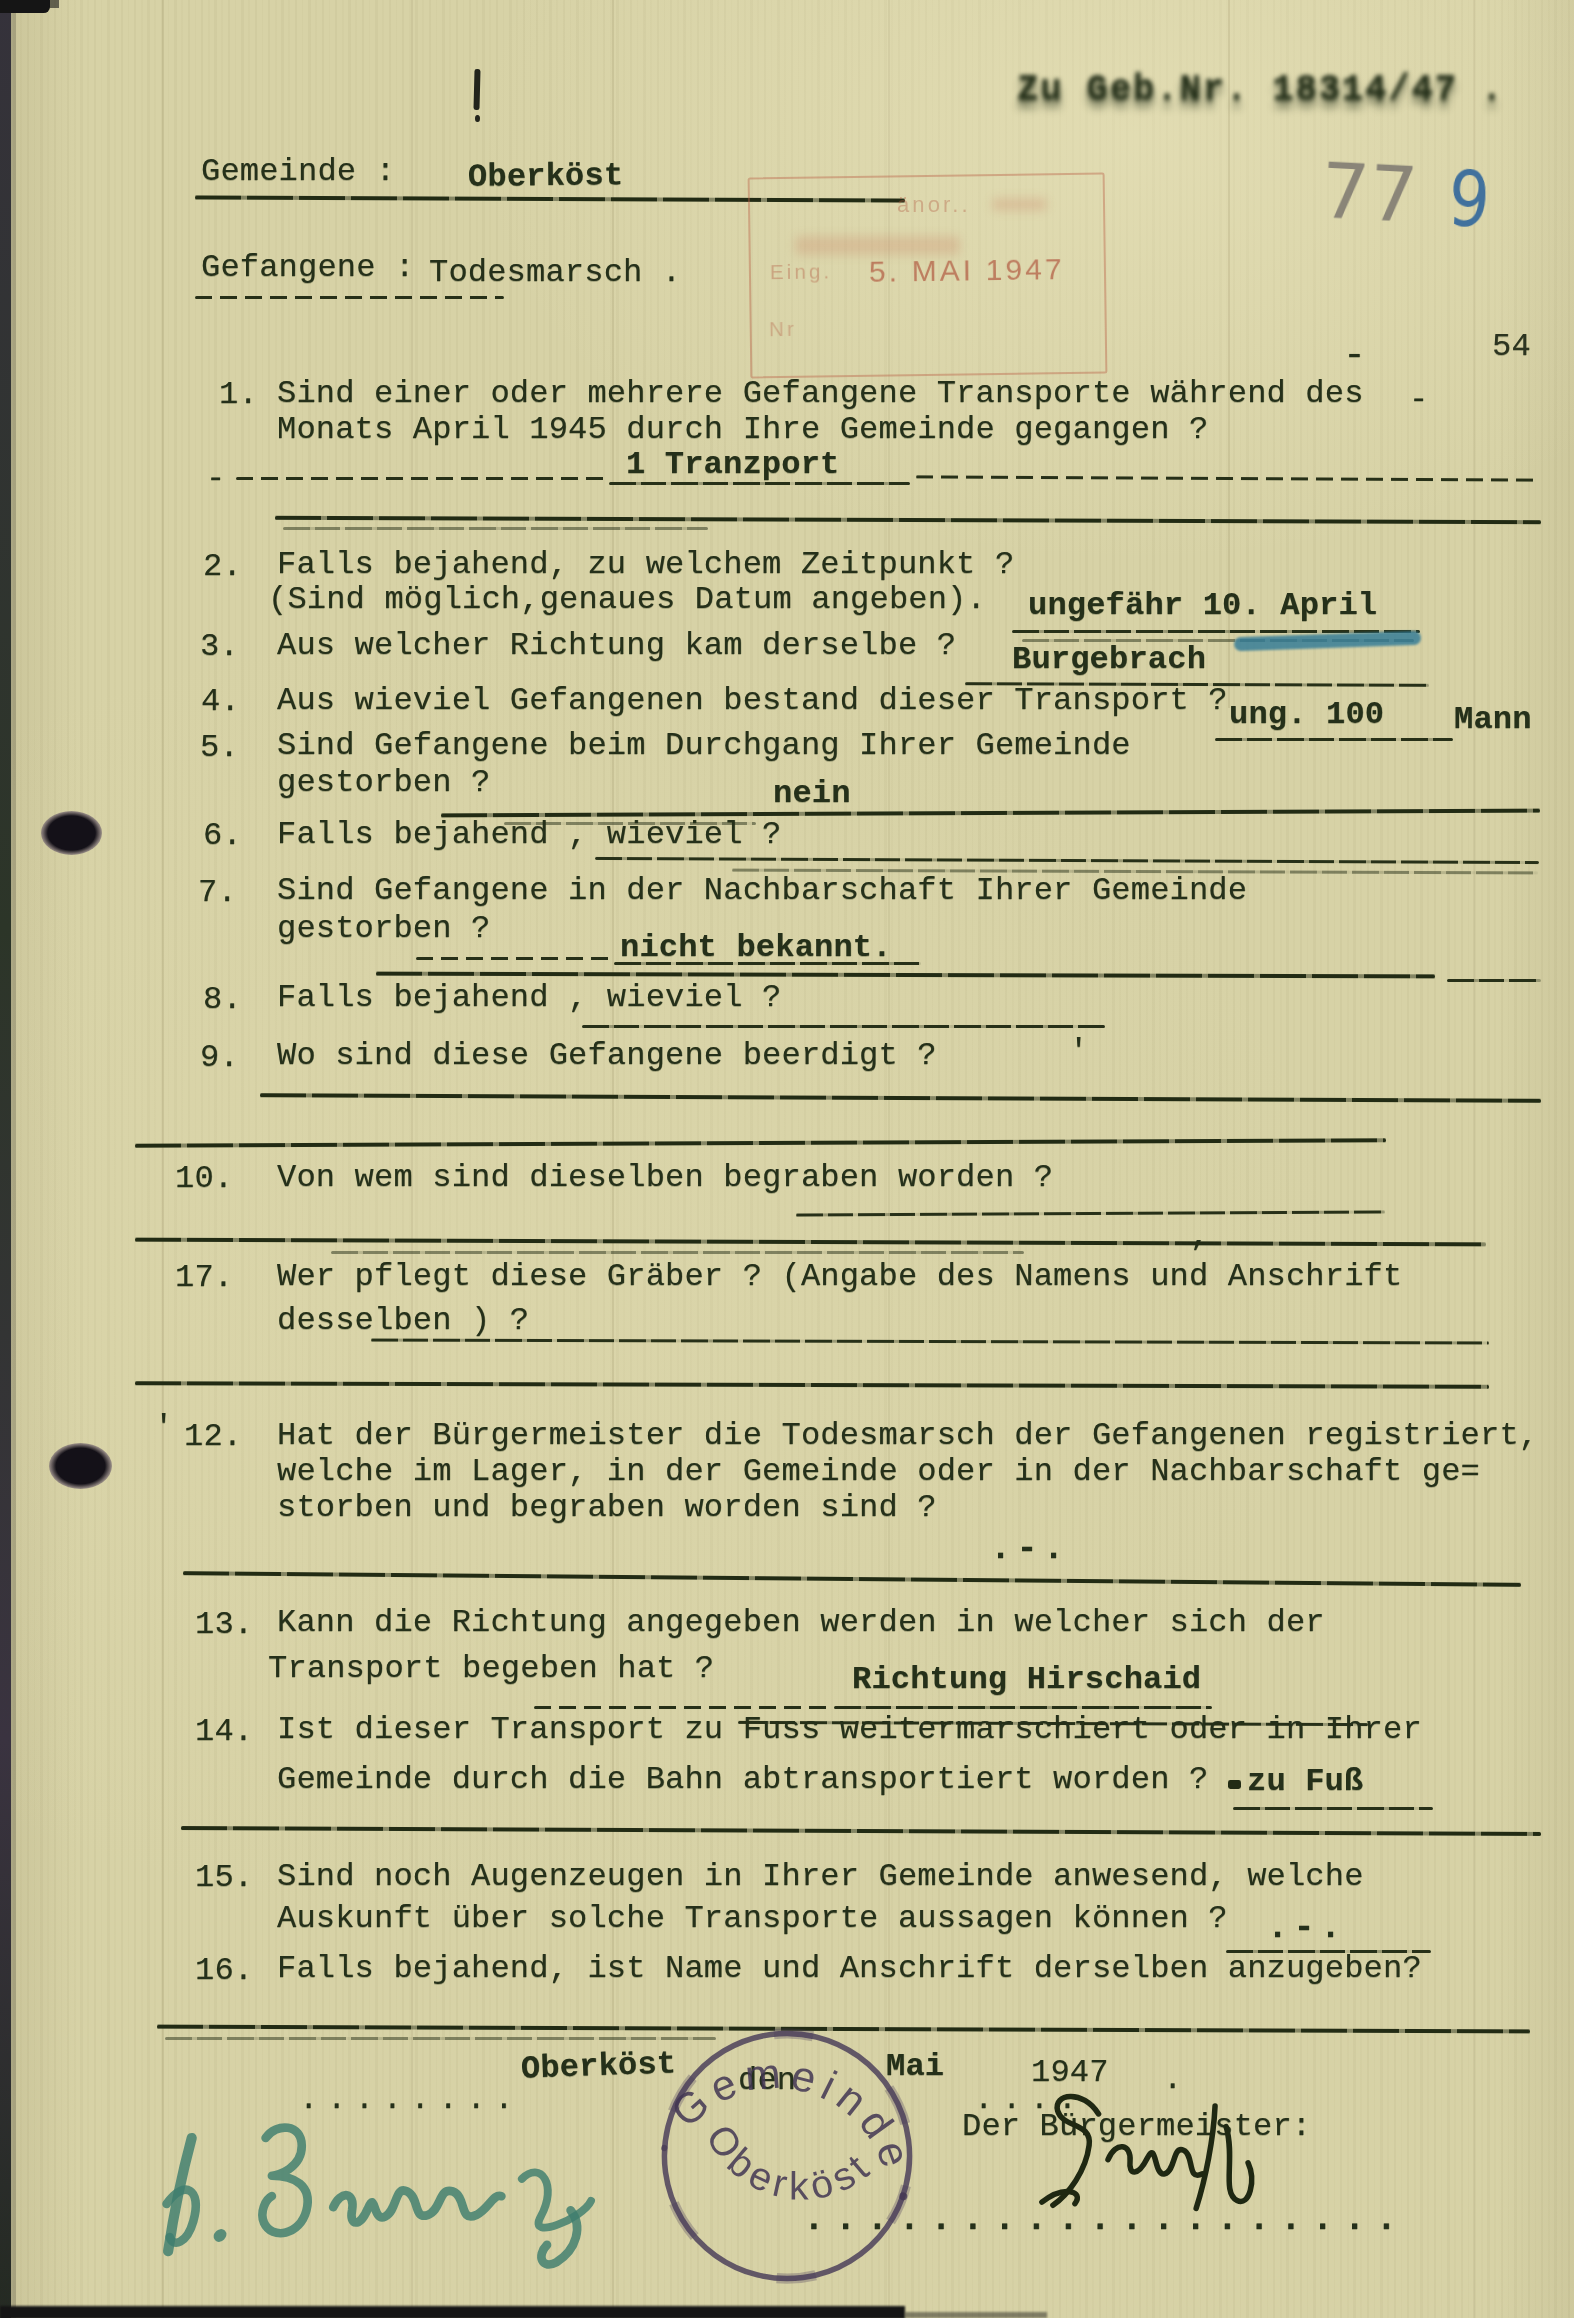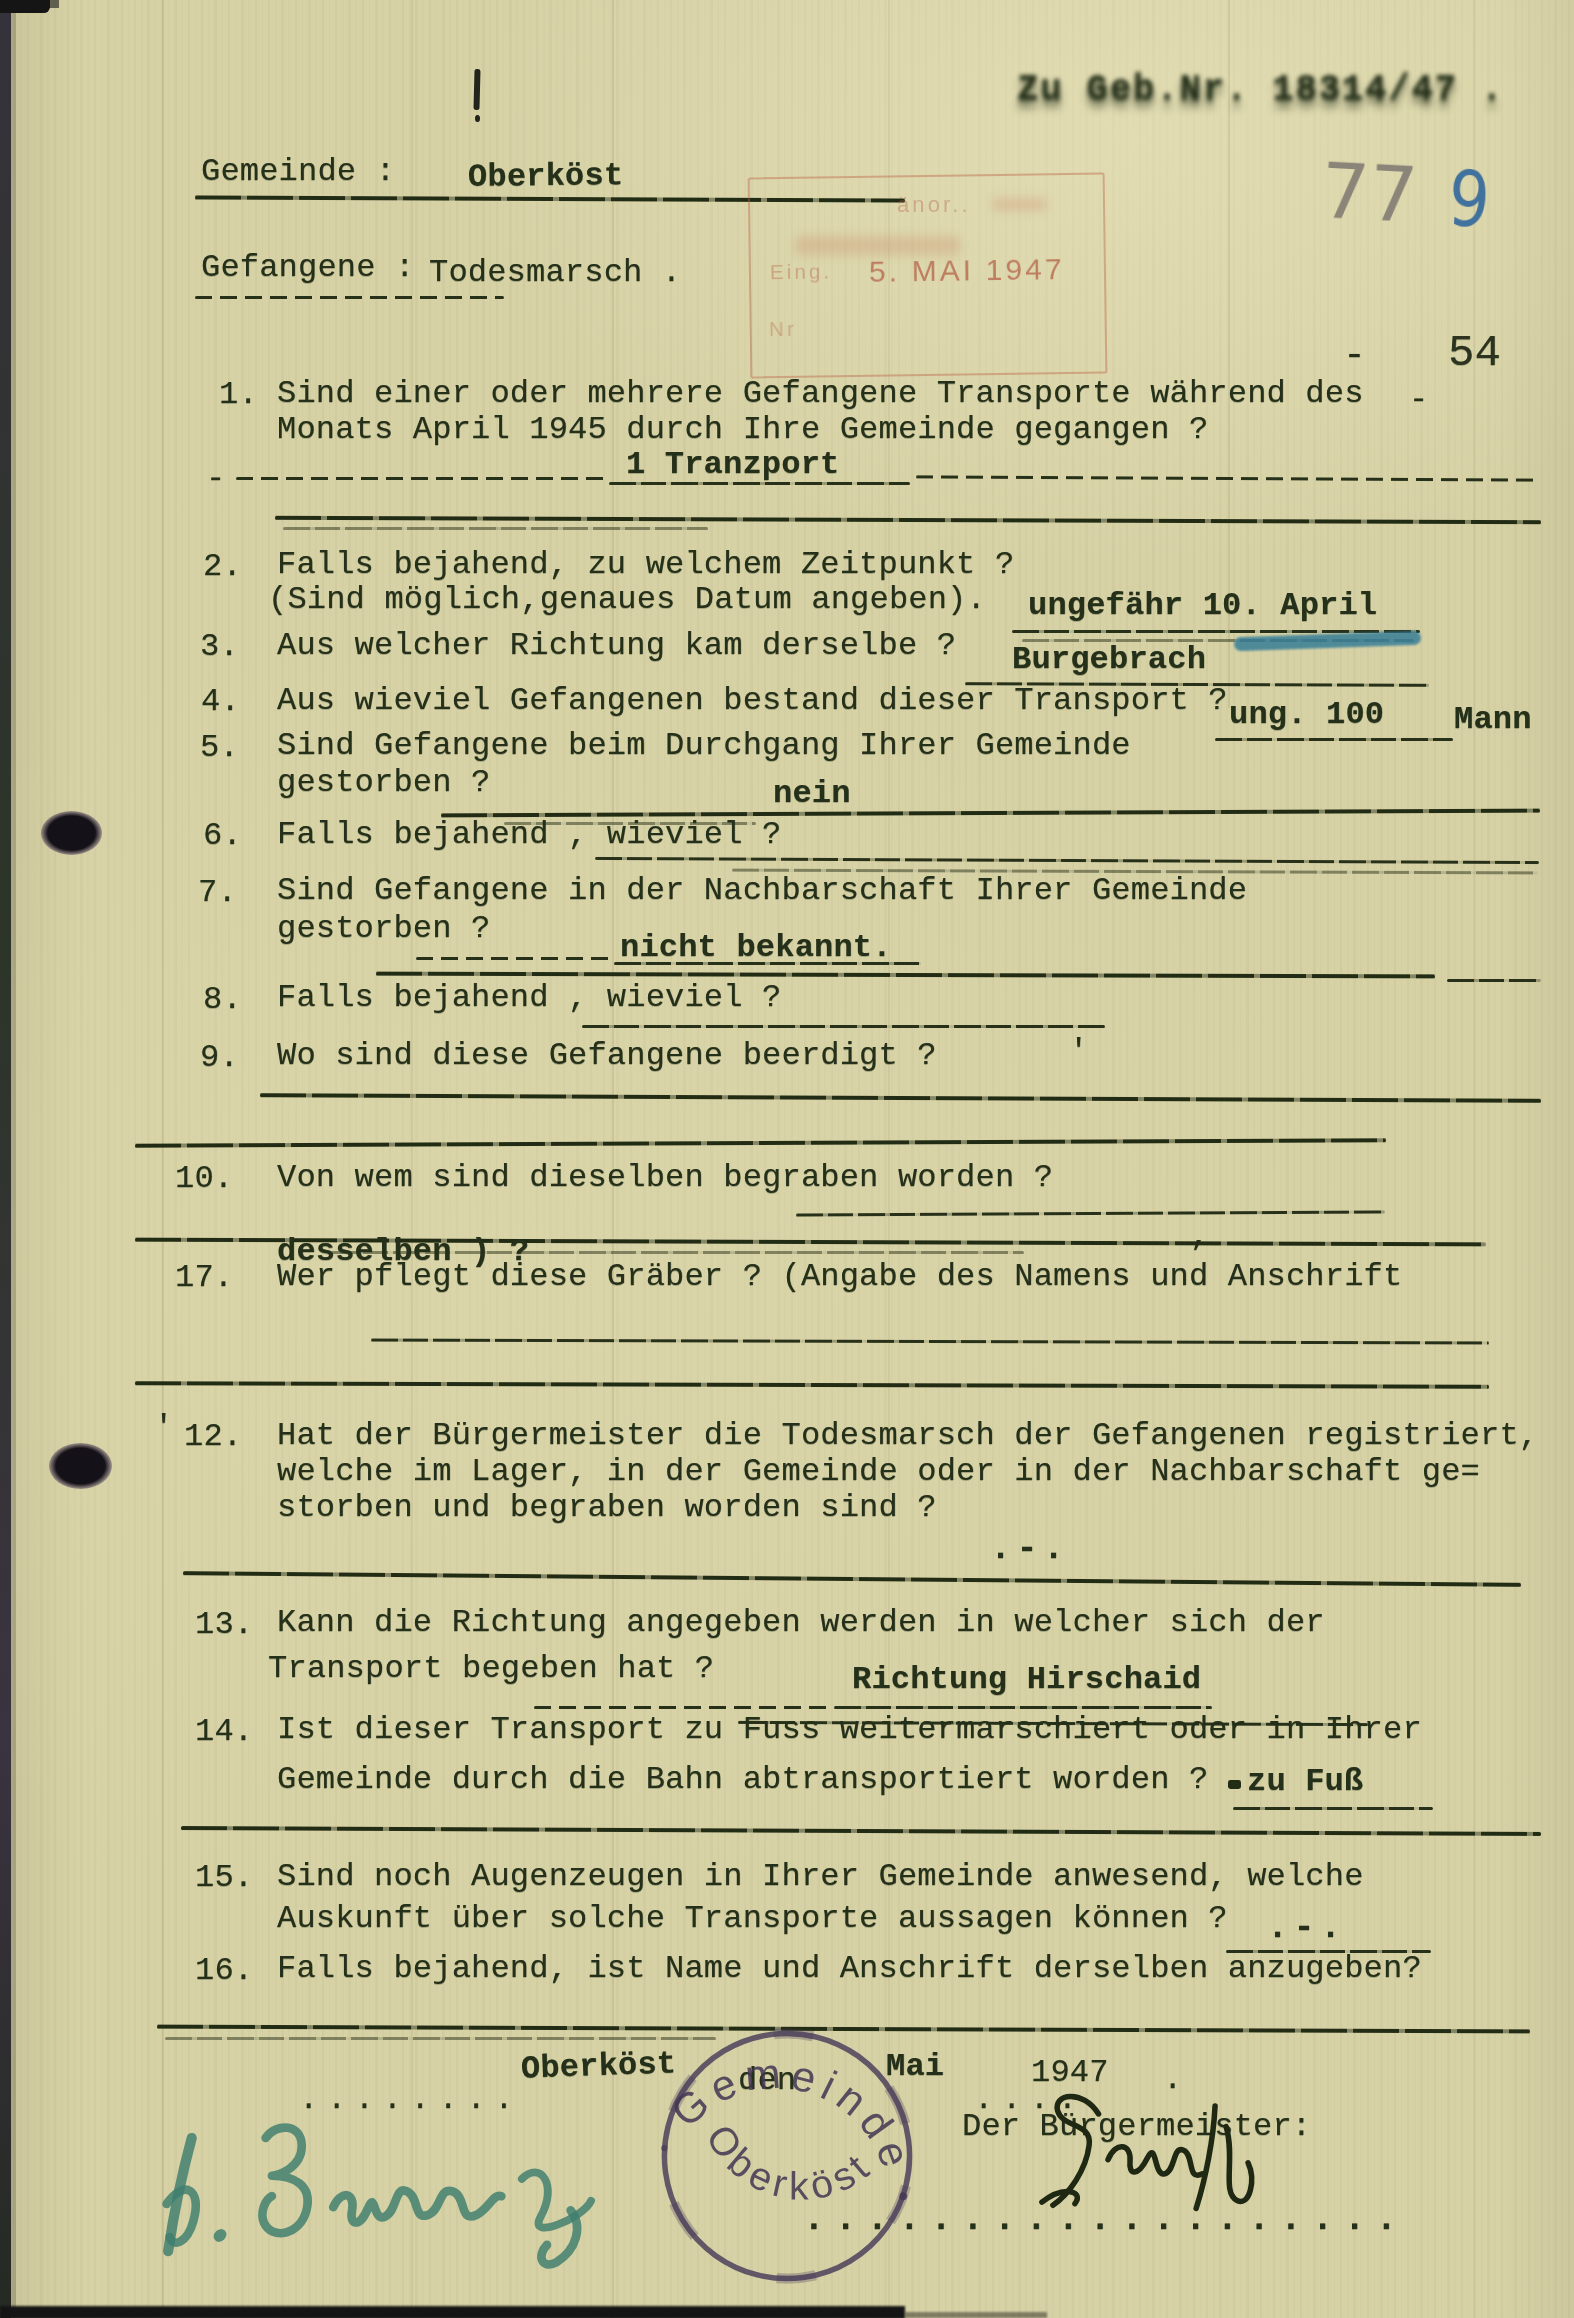--- a/index.html
+++ b/index.html
@@ -55,21 +55,21 @@
   <div class="punch" style="left:41px;top:811px;width:61px;height:44px;"></div>
   <div class="punch" style="left:49px;top:1443px;width:63px;height:46px;"></div>
 
   <div style="position:absolute;left:474px;top:69px;width:5.5px;height:41px;background:#23251c;border-radius:2.4px;transform:rotate(1.5deg);"></div>
   <div style="position:absolute;left:475px;top:115px;width:4.7px;height:7px;background:#23251c;border-radius:50%;"></div>
 
   <div class="t blur-stamp" style="left:1017px;top:72px;font-size:36px;">Zu Geb.Nr. 18314/47 .</div>
 
   <div class="handnum" style="left:1321px;top:156px;font-size:76px;color:#8a8578;transform:rotate(3deg);filter:blur(0.5px);">77</div>
   <div class="handnum" style="left:1445px;top:162px;font-size:76px;color:#41719d;transform:rotate(4deg) scaleX(.85);filter:blur(0.2px);">9</div>
-  <div class="t" style="left:1448px;top:331px;font-size:44px;color:#2c3420;">54</div>
+  <div class="t" style="left:1492px;top:331px;font-size:32px;color:#2c3420;">54</div>
   <div class="t" style="left:1343px;top:337px;font-size:38px;">-</div>
 
   <div class="t" style="left:201px;top:156px;">Gemeinde :</div>
   <div class="t b" style="left:468px;top:161px;transform:rotate(-.6deg);">Oberköst</div>
   <div class="rule heavy" style="left:195px;top:197px;width:710px;transform:rotate(.25deg);"></div>
   <div class="t" style="left:201px;top:252px;">Gefangene :</div>
   <div class="t" style="left:429px;top:257px;">Todesmarsch .</div>
   <div class="rule dash" style="left:195px;top:296px;width:309px;"></div>
 
   <div style="position:absolute;left:749px;top:175px;width:353px;height:197px;border:2.4px solid rgba(185,98,72,.42);border-radius:2.4px;transform:rotate(-.8deg);">
@@ -145,21 +145,21 @@
 
   <div class="t" style="left:175px;top:1163px;">10.</div>
   <div class="t" style="left:277px;top:1162px;">Von wem sind dieselben begraben worden ?</div>
   <div class="rule" style="left:796px;top:1212px;width:589px;transform:rotate(-.3deg);"></div>
   <div class="t" style="left:1190px;top:1220px;">,</div>
   <div class="rule heavy" style="left:135px;top:1240px;width:1351px;transform:rotate(.2deg);"></div>
   <div class="rule faint" style="left:331px;top:1251px;width:693px;"></div>
 
   <div class="t" style="left:175px;top:1262px;">17.</div>
   <div class="t" style="left:277px;top:1261px;">Wer pflegt diese Gräber ? (Angabe des Namens und Anschrift</div>
-  <div class="t" style="left:277px;top:1236px;font-weight:bold;">desselben ) ?</div>
+  <div class="t" style="left:277px;top:1305px;">desselben ) ?</div>
   <div class="rule" style="left:371px;top:1340px;width:1118px;transform:rotate(.15deg);"></div>
   <div class="rule heavy" style="left:135px;top:1383px;width:1354px;transform:rotate(.15deg);"></div>
 
   <div class="t" style="left:154px;top:1412px;">'</div>
   <div class="t" style="left:184px;top:1421px;">12.</div>
   <div class="t" style="left:277px;top:1420px;">Hat der Bürgermeister die Todesmarsch der Gefangenen registriert,</div>
   <div class="t" style="left:277px;top:1492px;">storben und begraben worden sind ?</div>
   <div class="t" style="left:277px;top:1456px;">welche im Lager, in der Gemeinde oder in der Nachbarschaft ge=</div>
   <div class="t b" style="left:990px;top:1532px;font-size:35px;letter-spacing:5.5px;">.-.</div>
   <div class="rule heavy" style="left:183px;top:1577px;width:1338px;transform:rotate(.5deg);"></div>

